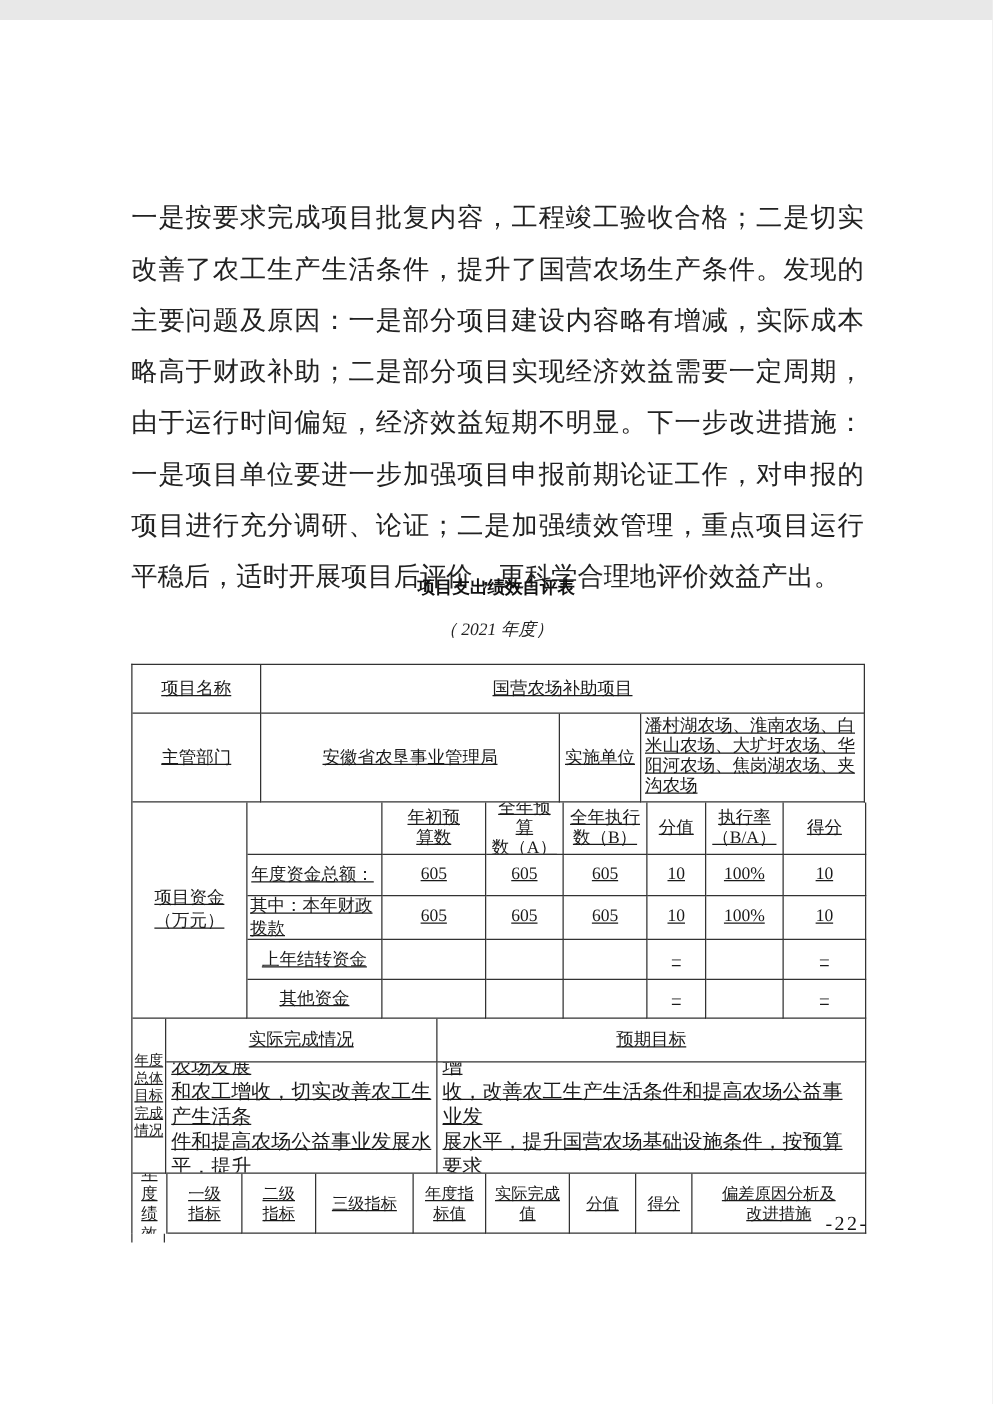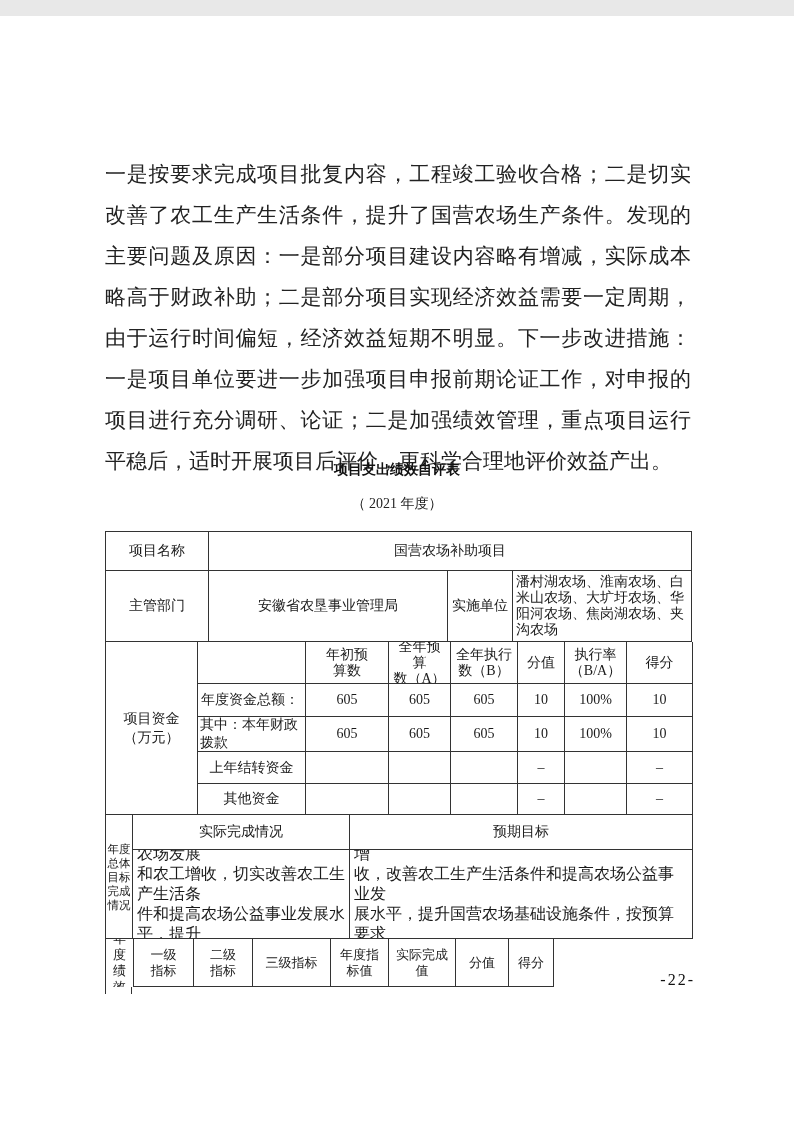--- a/index.html
+++ b/index.html
@@ -19,26 +19,26 @@
     text-align:justify;
     color:#222;
   }
   .doc-title {
     position:absolute; left:0; top:445px; width:100%;
     text-align:center; font-family:"Liberation Sans", sans-serif;
     font-weight:bold; font-size:14px; color:#111;
   }
   .doc-subtitle {
     position:absolute; left:0; top:479px; width:100%;
-    text-align:center; font-size:14px; color:#222;
+    text-align:center; font-size:14px; color:#222;font-style:italic;
   }
   .tbl {
     position:absolute; left:105px; top:515px; width:587px;
     border-top:1px solid #333; border-left:1px solid #333;
-    font-size:13px; color:#1a1a1a;
+    font-size:13px; color:#1a1a1a;text-decoration:underline;
   }
   .sec { display:grid; }
   .c {
     border-right:1px solid #333; border-bottom:1px solid #333;
     display:flex; align-items:center; justify-content:center;
     text-align:center; padding:1px 3px; overflow:hidden;
   }
   .pre { white-space:pre-line; }
   .left { justify-content:flex-start; text-align:left; }
   
@@ -170,20 +170,22 @@
 指标</div>
       <div class="c pre">二级
 指标</div>
       <div class="c pre">三级指标</div>
       <div class="c pre">年度指
 标值</div>
       <div class="c pre">实际完成
 值</div>
       <div class="c">分值</div>
       <div class="c">得分</div>
+      <div class="c pre">偏差原因分析及
+改进措施</div>
     </div>
 
     <div class="notch"></div>
   </div>
 
   <div class="page-num">-22-</div>
 
 </div>
 
 </body></html>

